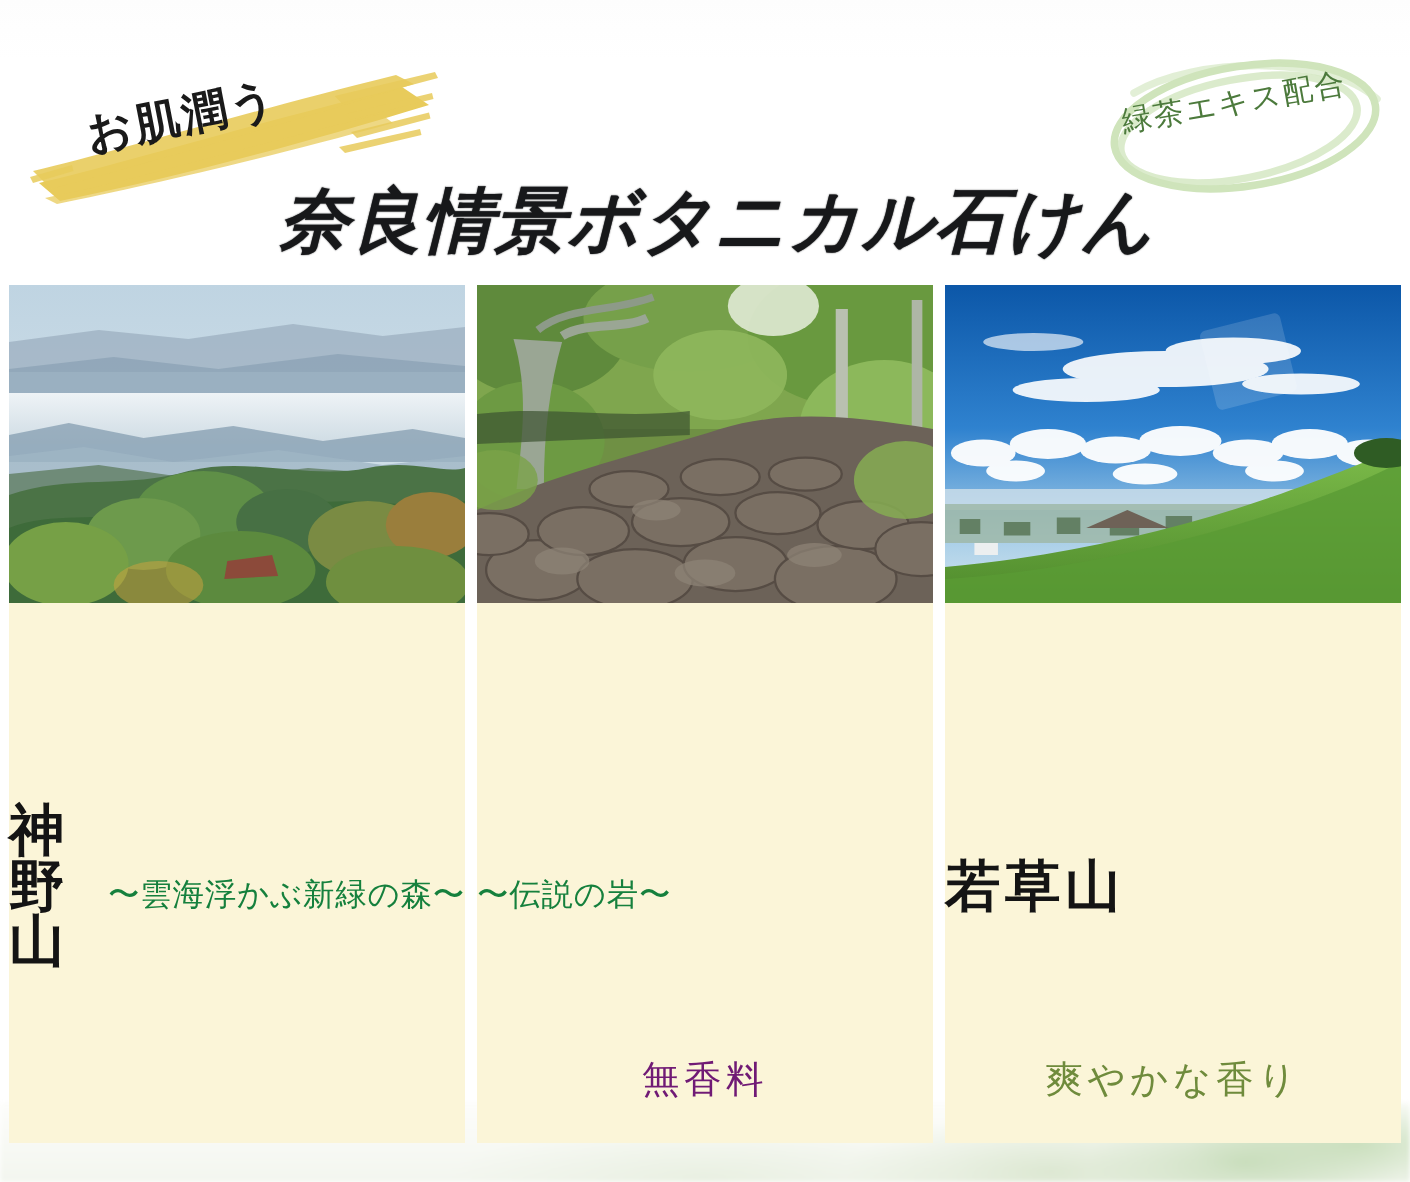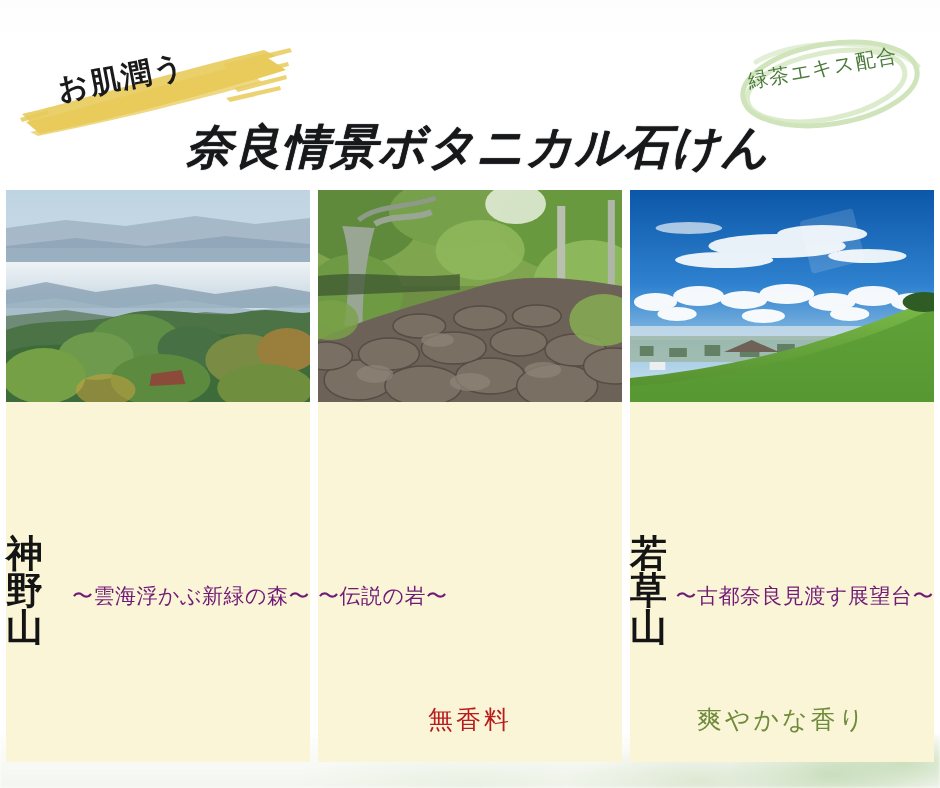--- a/index.html
+++ b/index.html
@@ -71,21 +71,21 @@
   .panel{
     flex:1;background:#fbf5d8;position:relative;
     display:flex;flex-direction:row;align-items:center;
   }
   .place-name{
     margin-top:16px;font-size:37px;font-weight:700;color:#141414;
     letter-spacing:3px;line-height:1;
     font-family:"DejaVu Serif","Liberation Serif",serif;
   }
   .place-sub{
-    margin-top:28px;font-size:21px;color:#701a75;letter-spacing:.5px;
+    margin-top:28px;font-size:21px;color:#15803d;letter-spacing:.5px;
     font-family:"DejaVu Sans","Liberation Sans",sans-serif;white-space:nowrap;
   }
   .soap-wrap{
     flex:1;width:100%;position:relative;margin-top:4px;
   }
   .soap-wrap svg{position:absolute;left:0;top:0;width:100%;height:100%;}
   .scent{
     position:absolute;bottom:26px;left:0;width:100%;text-align:center;
     font-size:25px;letter-spacing:3px;
     font-family:"DejaVu Sans","Liberation Sans",sans-serif;
@@ -297,21 +297,21 @@
               <path d="M168 110 C192 98 220 112 246 102"></path>
             </g>
             <g fill="none" stroke="#f4f1e2" stroke-width="8" stroke-linecap="round" opacity=".9">
               <path d="M136 170 C164 158 198 176 230 162 C254 152 274 164 288 156"></path>
               <path d="M152 126 C180 114 210 128 240 116"></path>
             </g>
             <path d="M142 196 C170 206 212 208 246 196" fill="none" stroke="#cdc8b4" stroke-width="7" opacity=".7"></path>
             <ellipse cx="182" cy="118" rx="26" ry="13" fill="#ffffff" opacity=".45"></ellipse>
           </svg>
         </div>
-        <div class="scent" style="color:#b91c1c">無香料</div>
+        <div class="scent" style="color:#701a75">無香料</div>
       </div>
     </div>
 
     <div class="col">
       <div class="photo">
         <svg viewBox="0 0 310 212" preserveAspectRatio="none" aria-hidden="true">
           <defs>
             <linearGradient id="p3sky" x1="0" y1="0" x2="0" y2="1">
               <stop offset="0" stop-color="#0c57a8"></stop>
                 <stop offset=".45" stop-color="#2f82cf"></stop>
@@ -362,21 +362,20 @@
           <g fill="#ffffff" opacity=".14" transform="rotate(-14 206 50)">
             <rect x="178" y="24" width="56" height="54" rx="4"></rect>
             <rect x="186" y="32" width="40" height="8"></rect>
               <rect x="186" y="46" width="40" height="8"></rect>
             <rect x="186" y="60" width="40" height="8"></rect>
           </g>
         </svg>
       </div>
       <div class="panel" style="background: rgb(251, 245, 216);">
         <div class="place-name">若草山</div>
-        <div class="place-sub">〜古都奈良見渡す展望台〜</div>
 
         <div class="soap-wrap">
           <svg viewBox="0 0 305 230" preserveAspectRatio="xMidYMid meet" aria-hidden="true">
             <defs>
               <linearGradient id="s3a" x1="0" y1="0" x2="0" y2="1">
                 <stop offset="0" stop-color="#1f5a1c"></stop>
                   <stop offset=".26" stop-color="#2e6b26"></stop>
                 <stop offset=".36" stop-color="#d9e4bd"></stop>
                   <stop offset=".58" stop-color="#e8eed2"></stop>
                 <stop offset=".70" stop-color="#2f6f28"></stop>

